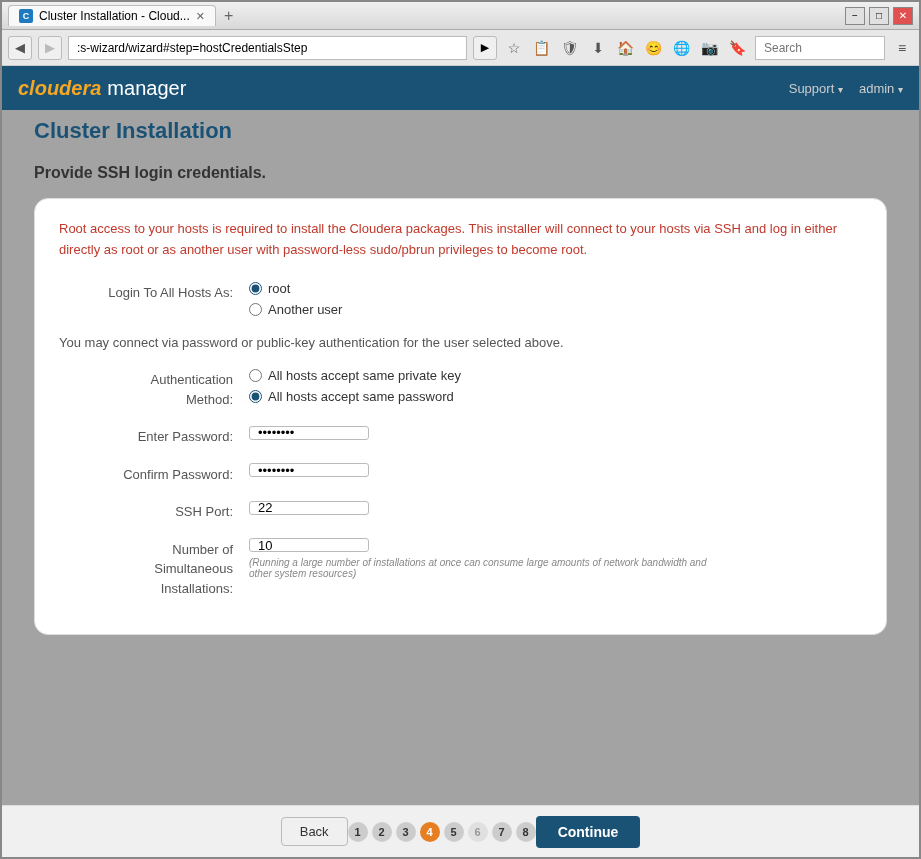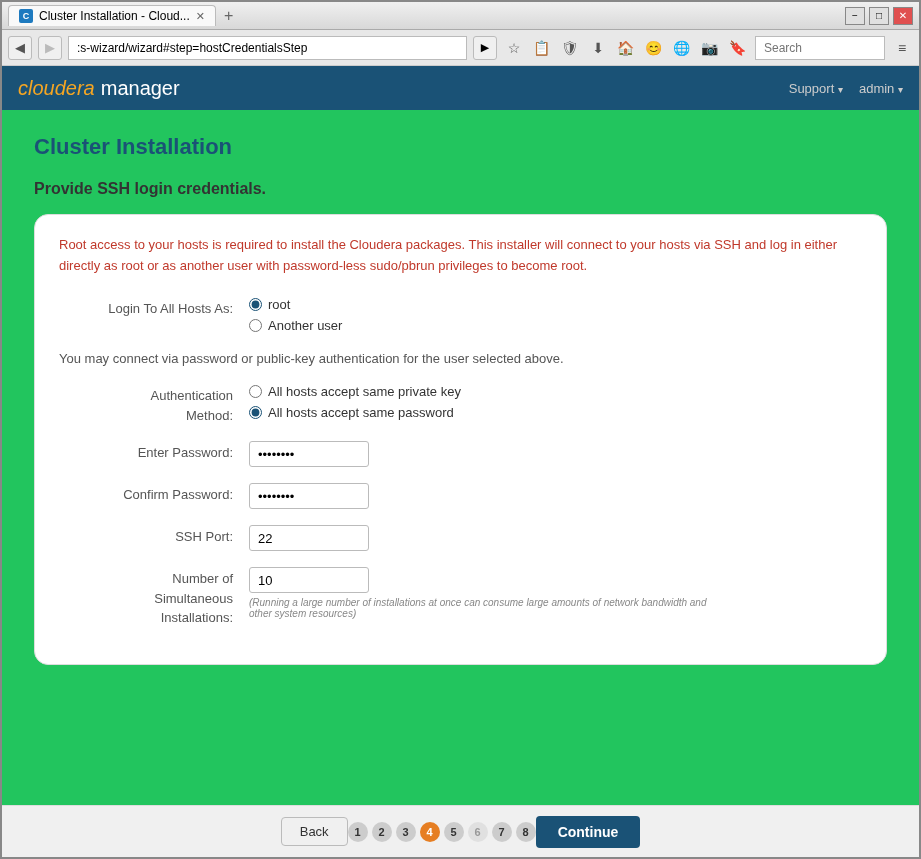--- a/index.html
+++ b/index.html
@@ -22,42 +22,42 @@
     .browser-toolbar { background: #e8e8e8; height: 36px; display: flex; align-items: center; padding: 0 6px; gap: 6px; border-bottom: 1px solid #ccc; flex-shrink: 0; }
     .nav-btn { width: 24px; height: 24px; border: 1px solid #bbb; background: #f0f0f0; border-radius: 3px; display: flex; align-items: center; justify-content: center; font-size: 13px; cursor: pointer; color: #555; }
     .address-bar { flex: 1; height: 24px; border: 1px solid #bbb; padding: 0 8px; font-size: 12px; background: white; }
     .go-btn { width: 24px; height: 24px; border: 1px solid #bbb; background: #f0f0f0; border-radius: 3px; display: flex; align-items: center; justify-content: center; cursor: pointer; font-size: 11px; }
     .search-box { width: 130px; height: 24px; border: 1px solid #bbb; padding: 0 8px; font-size: 12px; background: white; }
     .tool-icon { width: 22px; height: 22px; display: flex; align-items: center; justify-content: center; font-size: 14px; cursor: pointer; color: #555; }
 
     
     .app-header { background: #1a5276; height: 44px; display: flex; align-items: center; justify-content: space-between; padding: 0 16px; flex-shrink: 0; }
     .logo { display: flex; align-items: center; gap: 6px; }
-    .logo-cloudera { color: #f5a623; font-size: 20px; font-weight: normal; font-style: italic; }
+    .logo-cloudera { color: #f5a623; font-size: 20px; font-weight: bold; font-style: italic; }
     .logo-manager { color: white; font-size: 20px; font-weight: 300; }
     .header-nav { display: flex; gap: 16px; align-items: center; }
     .header-link { color: #ccc; font-size: 13px; cursor: pointer; }
     .header-link .arrow { font-size: 10px; }
 
     
-    .main-content { flex: 1; background: #22c55e; overflow-y: auto; padding: 24px 32px; }
+    .main-content { flex: 1; background: #a3a3a3; overflow-y: auto; padding: 8px 32px; }
     .page-title { font-size: 22px; font-weight: bold; color: #1a5276; margin-bottom: 20px; }
     .section-title { font-size: 16px; font-weight: bold; color: #333; margin-bottom: 16px; }
     .info-box { background: white; border: 1px solid #ddd; border-radius: 14px; padding: 20px 24px; margin-bottom: 0; }
     .info-text { color: #c0392b; font-size: 13px; line-height: 1.6; margin-bottom: 20px; }
 
     .form-row { display: flex; align-items: flex-start; margin-bottom: 16px; }
     .form-label { width: 190px; text-align: right; padding-right: 16px; padding-top: 2px; color: #555; font-size: 13px; flex-shrink: 0; line-height: 1.5; }
     .form-control { flex: 1; }
 
     .radio-group { display: flex; flex-direction: column; gap: 6px; }
     .radio-item { display: flex; align-items: center; gap: 6px; font-size: 13px; color: #333; }
     .radio-item input[type="radio"] { accent-color: #1a5276; }
 
-    .text-input { height: 26px; border: 1px solid #bbb; border-radius: 3px; padding: 0 8px; font-size: 13px; width: 120px; }
+    .text-input { height: 14px; border: 1px solid #bbb; border-radius: 3px; padding: 0 8px; font-size: 13px; width: 120px; }
 
     .divider-text { color: #555; font-size: 13px; margin-bottom: 16px; line-height: 1.5; }
 
     .hint-text { color: #888; font-size: 12px; margin-top: 4px; font-style: italic; }
 
     
     .footer { background: #f0f0f0; border-top: 1px solid #ddd; height: 52px; display: flex; align-items: center; justify-content: center; padding: 0 20px; flex-shrink: 0; }
     .footer-left { }
     .footer-center { display: flex; align-items: center; gap: 4px; }
     .page-num { width: 20px; height: 20px; border-radius: 50%; display: flex; align-items: center; justify-content: center; font-size: 11px; font-weight: bold; cursor: pointer; }

